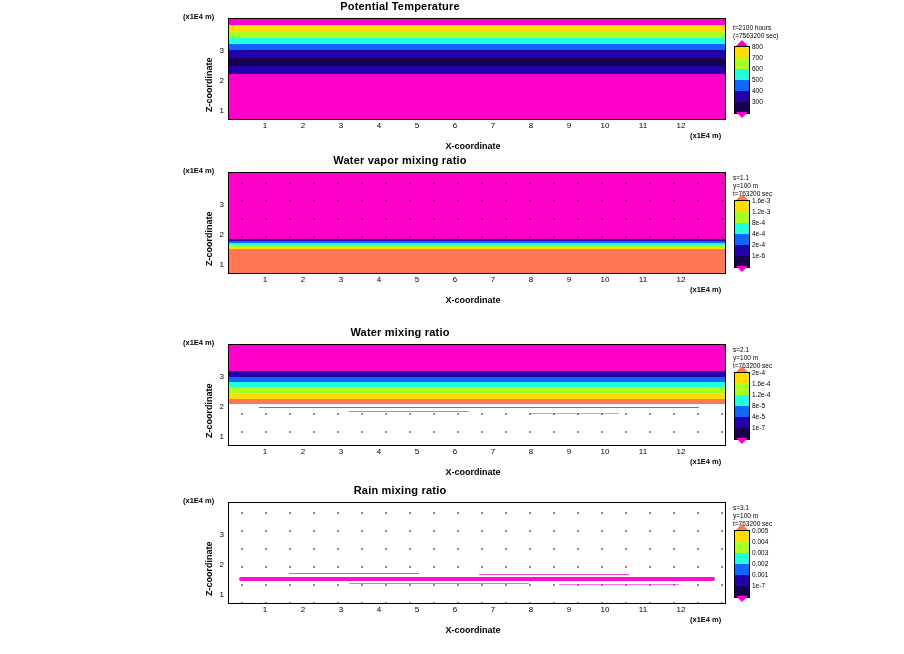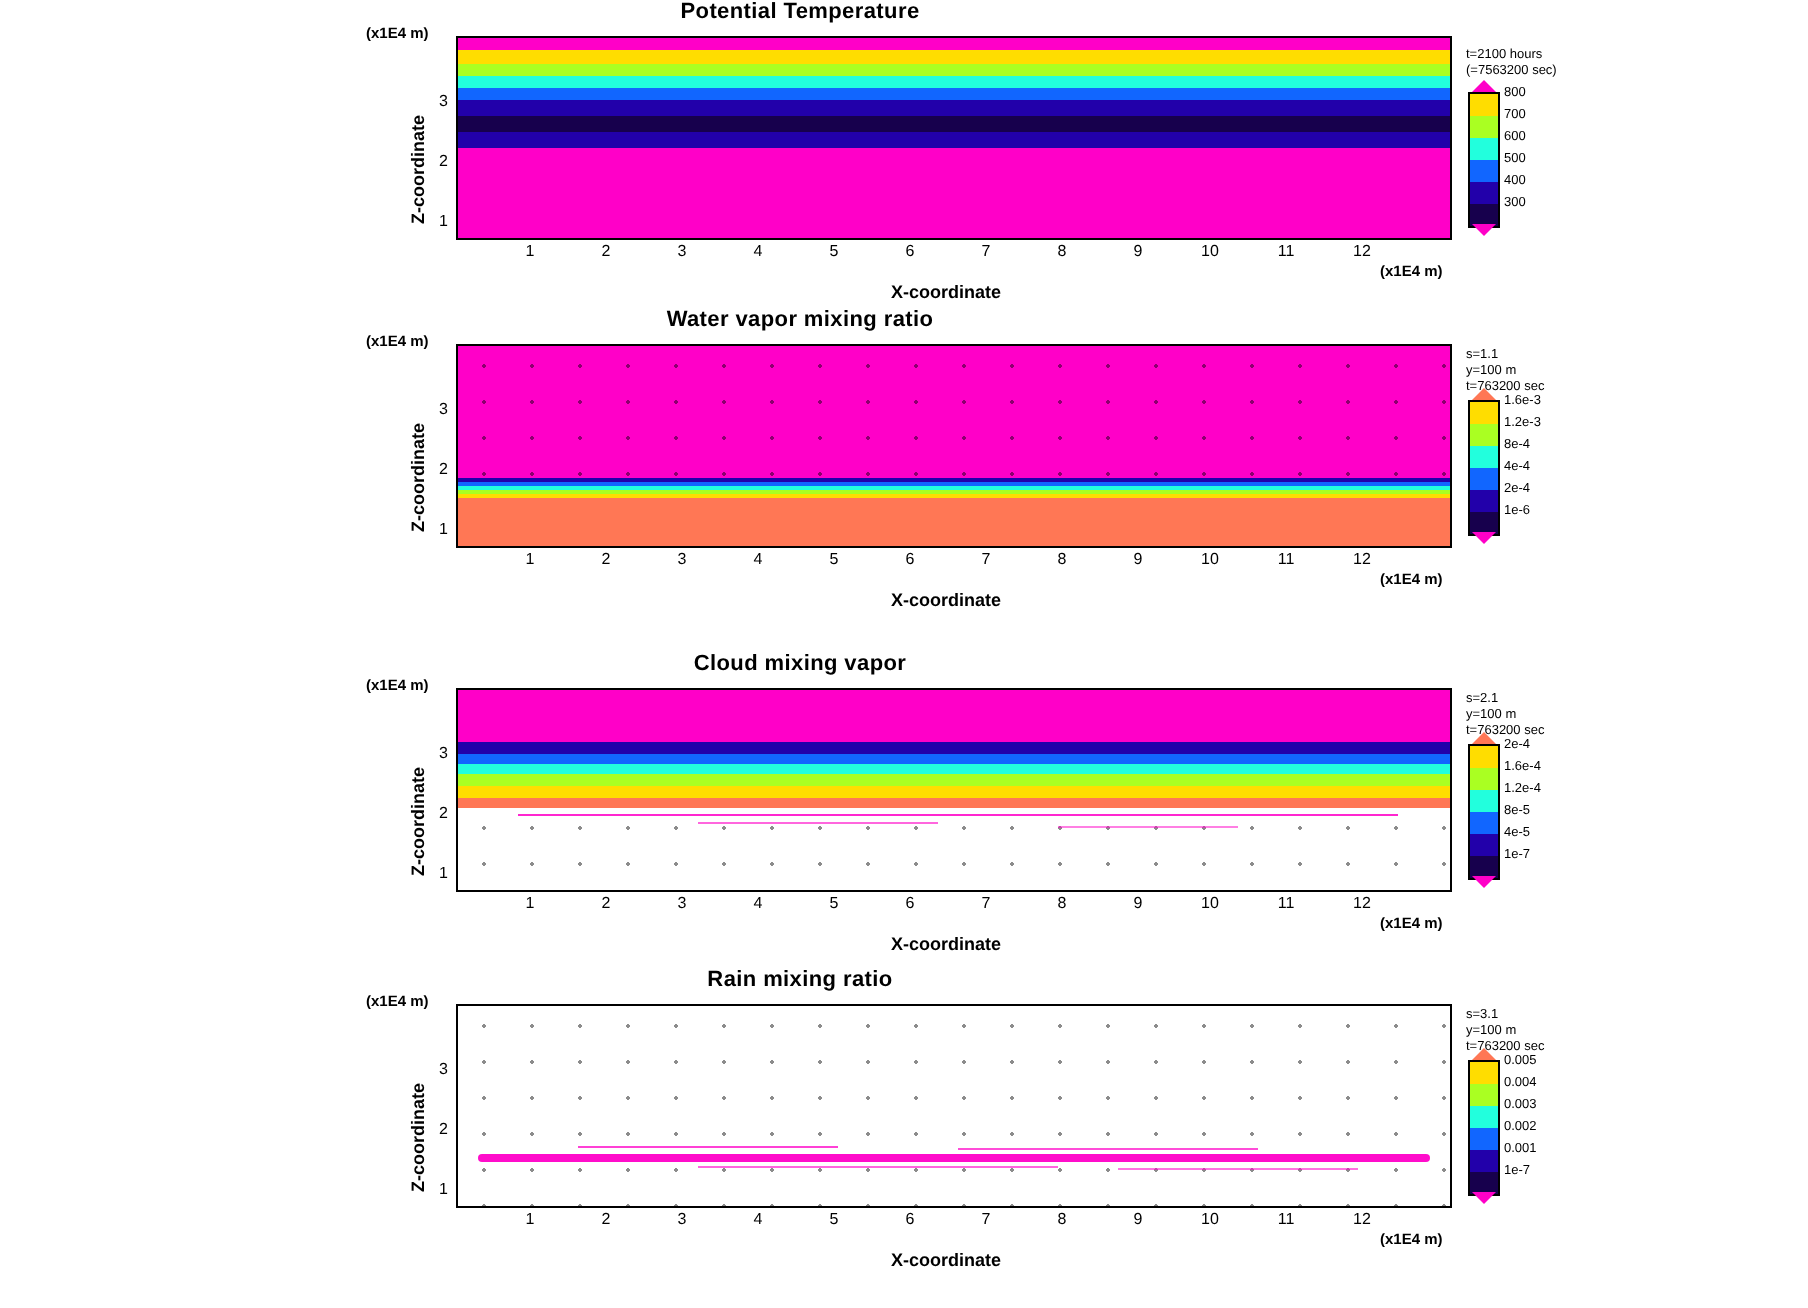--- a/index.html
+++ b/index.html
@@ -157,21 +157,21 @@
   <div class="arrow-dn" style="left:736px;top:112px;border-left:6px solid transparent;border-right:6px solid transparent;border-top:6px solid #ff00c8;"></div>
   <div class="cblabel" style="left:752px;top:43px;">1.6e-3</div>
   <div class="cblabel" style="left:752px;top:54px;">1.2e-3</div>
   <div class="cblabel" style="left:752px;top:65px;">8e-4</div>
   <div class="cblabel" style="left:752px;top:76px;">4e-4</div>
   <div class="cblabel" style="left:752px;top:87px;">2e-4</div>
   <div class="cblabel" style="left:752px;top:98px;">1e-6</div>
 </div>
 
 <div class="panel" style="top:326px;height:162px;">
-  <div class="title" style="top:0px;">Cloud mixing vapor</div>
+  <div class="title" style="top:0px;">Water mixing ratio</div>
   <div class="unit-top" style="left:183px;top:12px;">(x1E4 m)</div>
 
   <div class="ylabel" style="left:204px;top:112px;">Z-coordinate</div>
 
   <div class="ytick" style="left:210px;top:106px;">1</div>
   <div class="ytick" style="left:210px;top:76px;">2</div>
   <div class="ytick" style="left:210px;top:46px;">3</div>
 
   <div class="plotbox" style="left:228px;top:18px;width:496px;height:100px;">
     <div class="band" style="top:0px;height:26px;background:#ff00c8;"></div>

